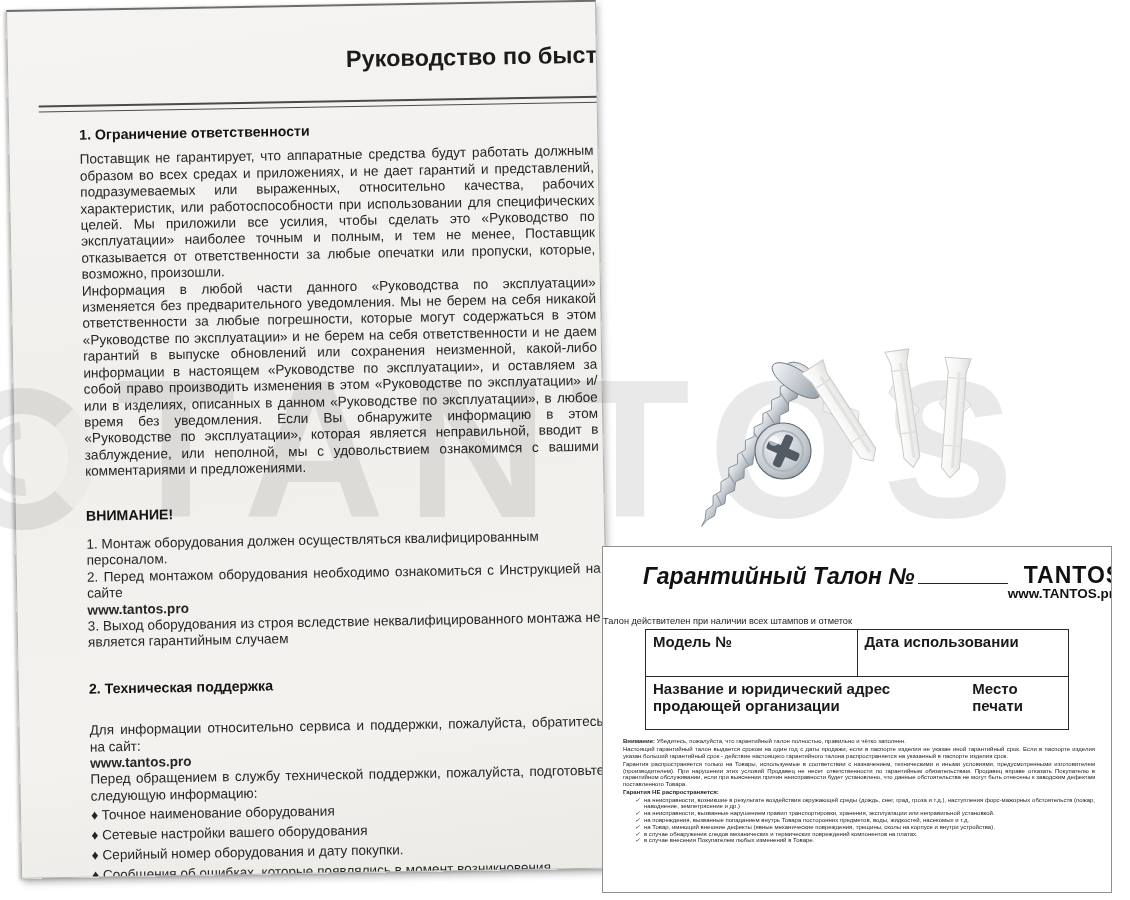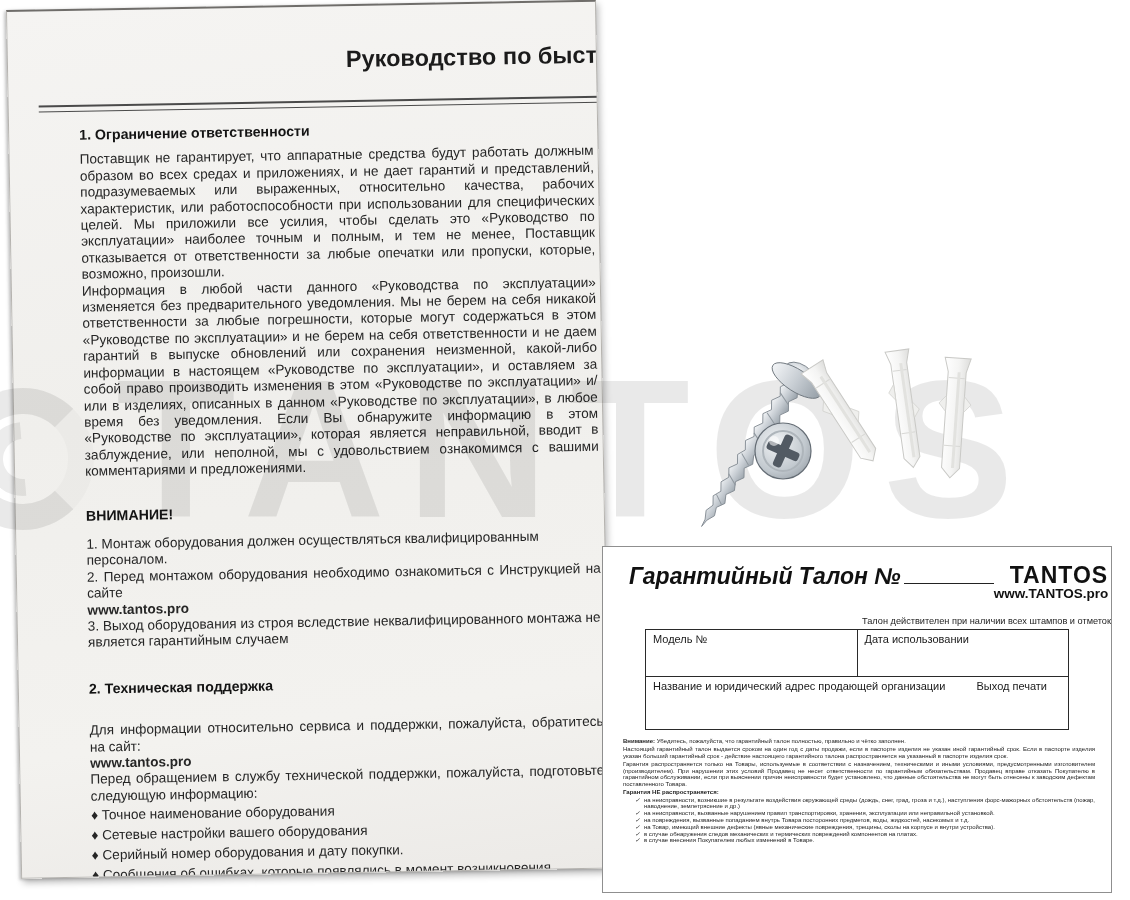--- a/index.html
+++ b/index.html
@@ -36,30 +36,30 @@
   .wm-text{position:absolute;left:116px;top:352px;font-size:196px;line-height:1;
     font-weight:bold;letter-spacing:22px;color:rgba(0,0,0,0.085);white-space:nowrap;}
 
   
   .hw-photo{position:absolute;left:660px;top:338px;width:360px;height:200px;z-index:3;}
 
   
   .card{position:absolute;left:602px;top:546px;width:510px;height:347px;z-index:3;
     background:#fff;border:1px solid #8f8f8f;box-sizing:border-box;overflow:hidden;color:#111;}
   .card-head{display:flex;justify-content:space-between;align-items:flex-start;
-    padding:16px 26px 0 26px;}
+    padding:16px 26px 0 40px;}
   .card-title{font-size:23px;font-weight:bold;font-style:italic;white-space:nowrap;}
   .blank-line{display:inline-block;width:90px;border-bottom:1.5px solid #222;height:0.85em;margin-left:3px;}
   .brand{text-align:right;line-height:1.05;}
   .brand-name{font-size:23px;font-weight:bold;letter-spacing:1px;}
   .brand-url{font-size:13.5px;font-weight:bold;}
-  .card-caption{margin-top:15px;text-align:right;font-size:9.2px;color:#222;}
+  .card-caption{margin-top:15px;text-align:left;font-size:9.2px;color:#222;}
   table.wtable{margin:3px auto 0 auto;width:424px;border-collapse:collapse;table-layout:fixed;}
   table.wtable td{border:1px solid #2a2a2a;vertical-align:top;padding:3px 7px;
-    font-size:11px;color:#1a1a1a;}
+    font-size:15px;color:#1a1a1a;font-weight:bold;}
   .r1 td{height:40px;} .r2 td{height:44px;} .r3 td{height:46px;}
   .seller-cell{display:flex;justify-content:space-between;padding-right:14px;}
   .fine{margin:8px 16px 0 20px;font-size:6px;line-height:6.8px;color:#1c1c1c;text-align:justify;}
   .fine p{margin:0 0 1px 0;}
   .fine .fp-bold{font-weight:bold;}
   .fine ul{list-style:none;margin:1px 0;padding:0;}
   .fine li{display:flex;margin:0;}
   .fine .mark{flex:none;width:9px;margin-left:12px;font-style:italic;}
   .fine .li-text{flex:1;}
 </style>
@@ -184,21 +184,21 @@
     <table class="wtable">
       <tbody>
           <tr class="r1">
         <td>Модель №</td>
         <td>Дата использовании</td>
       </tr>
       <tr class="r3">
         <td colspan="2">
           <div class="seller-cell">
             <span>Название и юридический адрес продающей организации</span>
-            <span>Выход печати</span>
+            <span>Место печати</span>
           </div>
         </td>
       </tr>
     </tbody>
       </table>
 
     <div class="fine">
       <p><span class="fp-bold">Внимание:</span><span> Убедитесь, пожалуйста, что гарантийный талон полностью, правильно и чётко заполнен.</span></p>
       <p>Настоящий гарантийный талон выдается сроком на один год с даты продажи, если в паспорте изделия не указан иной гарантийный срок. Если в паспорте изделия указан больший гарантийный срок - действие настоящего гарантийного талона распространяется на указанный в паспорте изделия срок.</p>
       <p>Гарантия распространяется только на Товары, используемые в соответствии с назначением, техническими и иными условиями, предусмотренными изготовителем (производителем). При нарушении этих условий Продавец не несет ответственности по гарантийным обязательствам. Продавец вправе отказать Покупателю в гарантийном обслуживании, если при выяснении причин неисправности будет установлено, что данные обстоятельства не могут быть отнесены к заводским дефектам поставленного Товара.</p>

